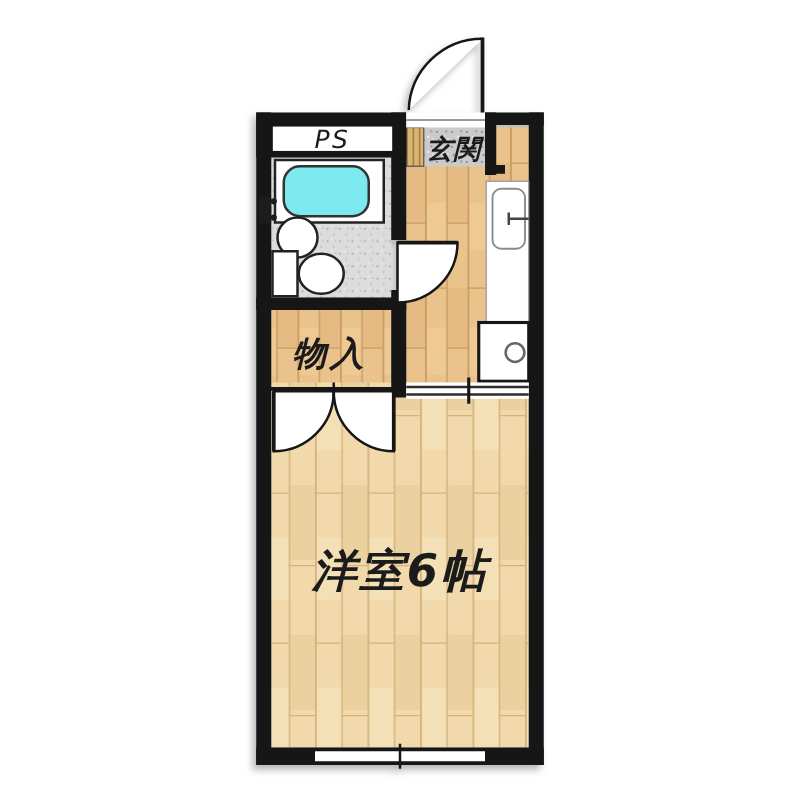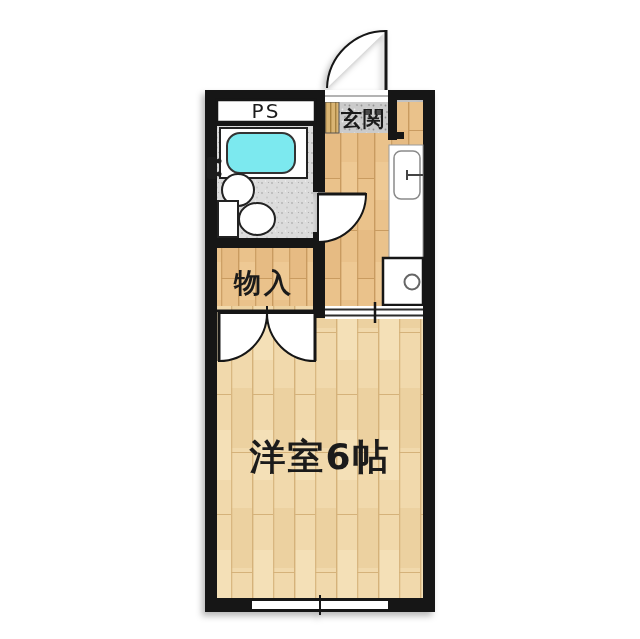--- a/index.html
+++ b/index.html
@@ -2,20 +2,21 @@
 <html><head>
 <meta charset="utf-8">
 <style>
   html,body{margin:0;padding:0;background:#ffffff;}
   .stage{
     position:relative;
     width:640px;height:639px;
     background:#ffffff;
     overflow:hidden;
     font-family:"DejaVu Sans","Liberation Sans",sans-serif;
+    font-style:italic;
   }
   svg{display:block;}
   .plan{filter:drop-shadow(-3px 4px 3px rgba(0,0,0,0.28));}
   .wall{fill:#161616;}
   .fixture{fill:#ffffff;stroke:#222222;stroke-width:2;}
   .doorwhite{fill:#ffffff;stroke:#161616;stroke-width:2;}
   .label{fill:#1b1b1b;font-family:"DejaVu Sans","Liberation Sans",sans-serif;font-weight:600;}
   .label-ps{fill:#1b1b1b;font-family:"DejaVu Sans","Liberation Sans",sans-serif;font-weight:400;letter-spacing:2px;}
 </style>
 </head>

